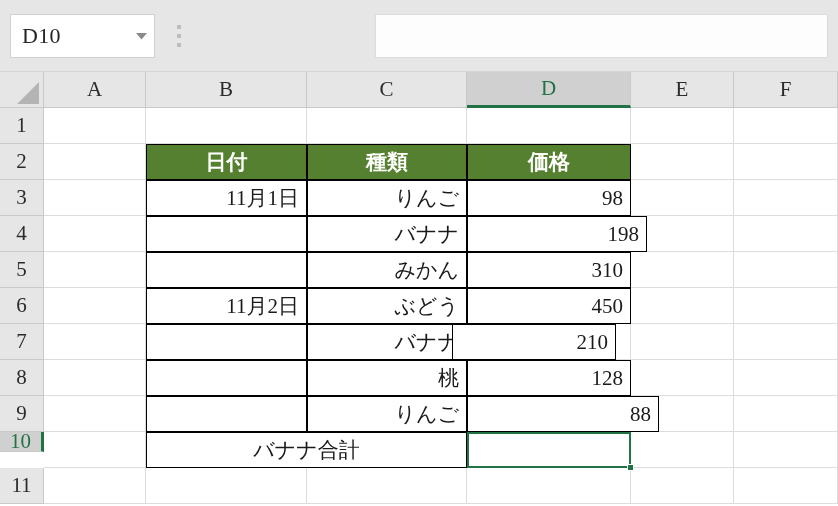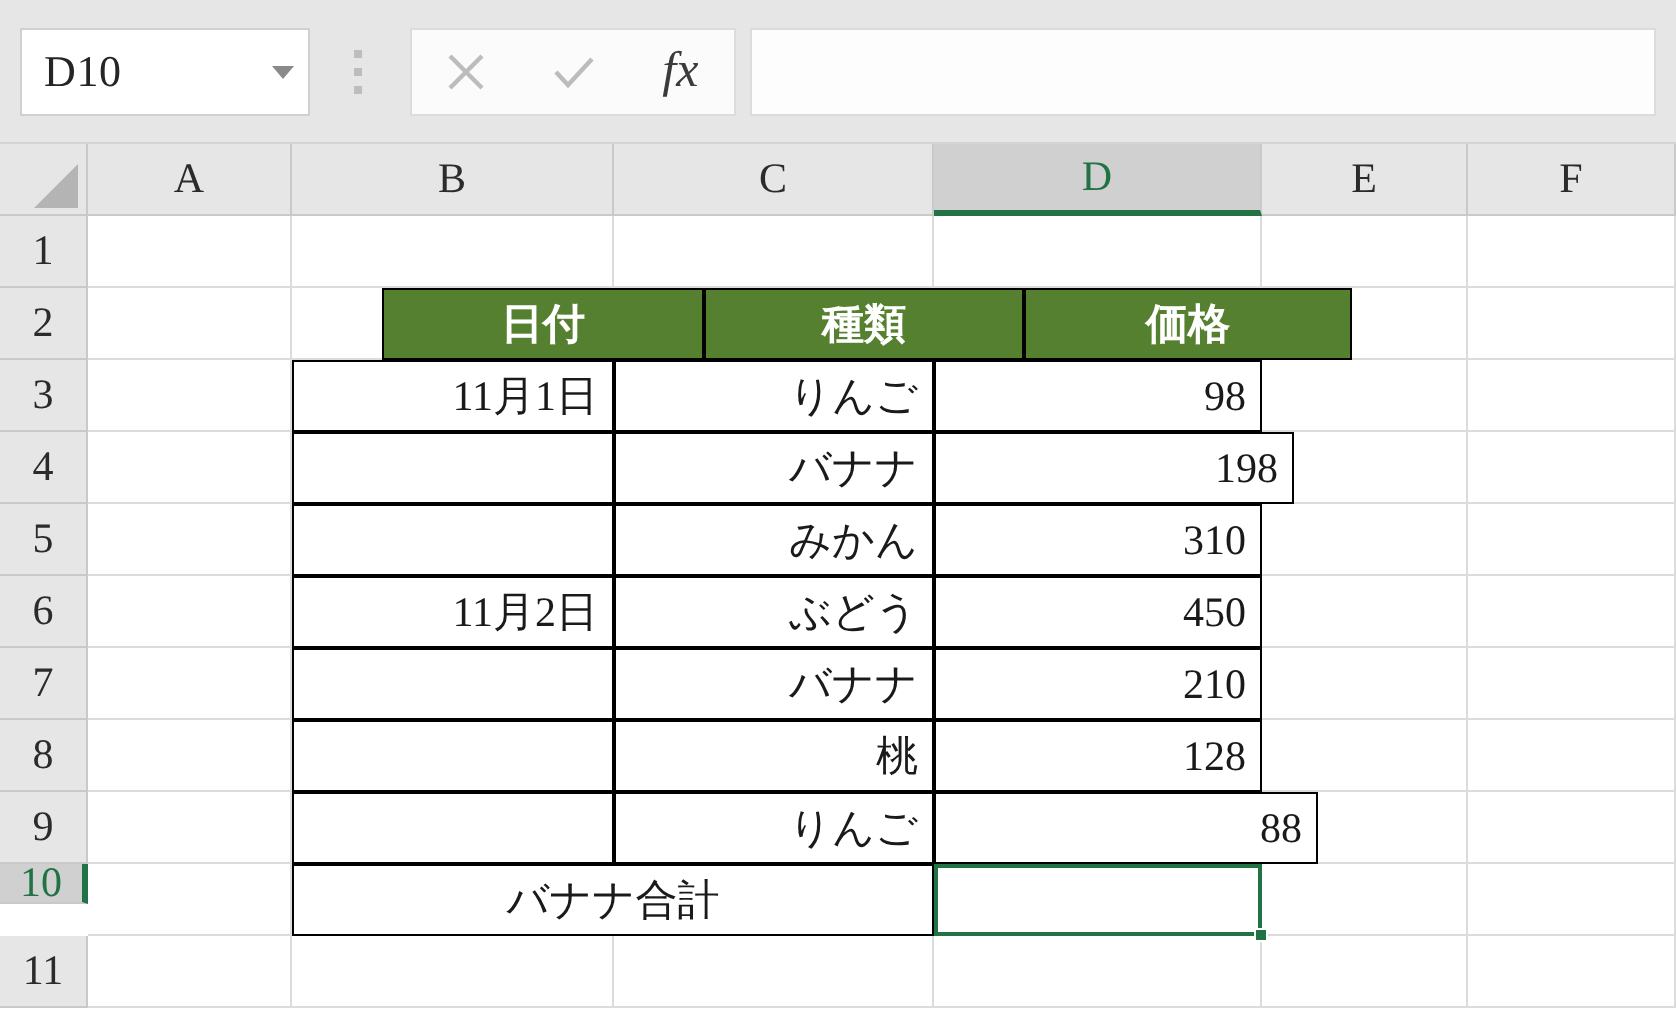--- a/index.html
+++ b/index.html
@@ -230,21 +230,20 @@
   .tcell.right { justify-content: flex-end; padding-right: 7px; }
   .tcell.center { justify-content: center; }
   .tcell.hdr {
     background: #55802f;
     color: #ffffff;
     font-family: "Liberation Sans", "DejaVu Sans", sans-serif;
     font-weight: bold;
     font-size: 21px;
     justify-content: center;
     border: 1px solid #000000;
-    margin-left: 45px;
   }
 
   
   .active-cell {
     position: absolute;
     border: 2px solid #217346;
     box-sizing: border-box;
     background: transparent;
     pointer-events: none;
   }
@@ -272,36 +271,20 @@
         </svg>
       </span>
     </div>
 
     <div class="kebab">
       <i></i>
         <i></i>
         <i></i>
     </div>
 
-    <div class="fx-group">
-      <span class="fx-btn">
-        <svg width="22" height="22" viewBox="0 0 22 22">
-          <line x1="3" y1="3" x2="19" y2="19" stroke="#bcbcbc" stroke-width="2.2"></line>
-          <line x1="19" y1="3" x2="3" y2="19" stroke="#bcbcbc" stroke-width="2.2"></line>
-        </svg>
-      </span>
-      <span class="fx-btn">
-        <svg width="24" height="22" viewBox="0 0 24 22">
-          <polyline points="3,11 9,17.5 21,4.5" fill="none" stroke="#bcbcbc" stroke-width="2.2"></polyline>
-        </svg>
-      </span>
-      <span class="fx-btn">
-        <span class="fx-label">fx</span>
-      </span>
-    </div>
 
     <div class="formula-input" placeholder=""></div>
   </div>
 
   <div class="grid-wrap">
 
     <div class="colhdr-row">
       <div class="corner-box">
         <span class="corner-tri"></span>
       </div>
@@ -475,21 +458,21 @@
         </div>
         <div class="tcell right" style="left: 467px; top: 216px; width: 164px; height: 36px;">
           <span>450</span>
         </div>
         <div class="tcell right" style="left: 146px; top: 252px; width: 161px; height: 36px;">
           <span></span>
         </div>
         <div class="tcell right" style="left: 307px; top: 252px; width: 160px; height: 36px;">
           <span>バナナ</span>
         </div>
-        <div class="tcell right" style="left: 467px; top: 252px; width: 164px; height: 36px;">
+        <div class="tcell right" style="left: 452px; top: 252px; width: 164px; height: 36px;">
           <span>210</span>
         </div>
         <div class="tcell right" style="left: 146px; top: 288px; width: 161px; height: 36px;">
           <span></span>
         </div>
         <div class="tcell right" style="left: 307px; top: 288px; width: 160px; height: 36px;">
           <span>桃</span>
         </div>
         <div class="tcell right" style="left: 467px; top: 288px; width: 164px; height: 36px;">
           <span>128</span>

